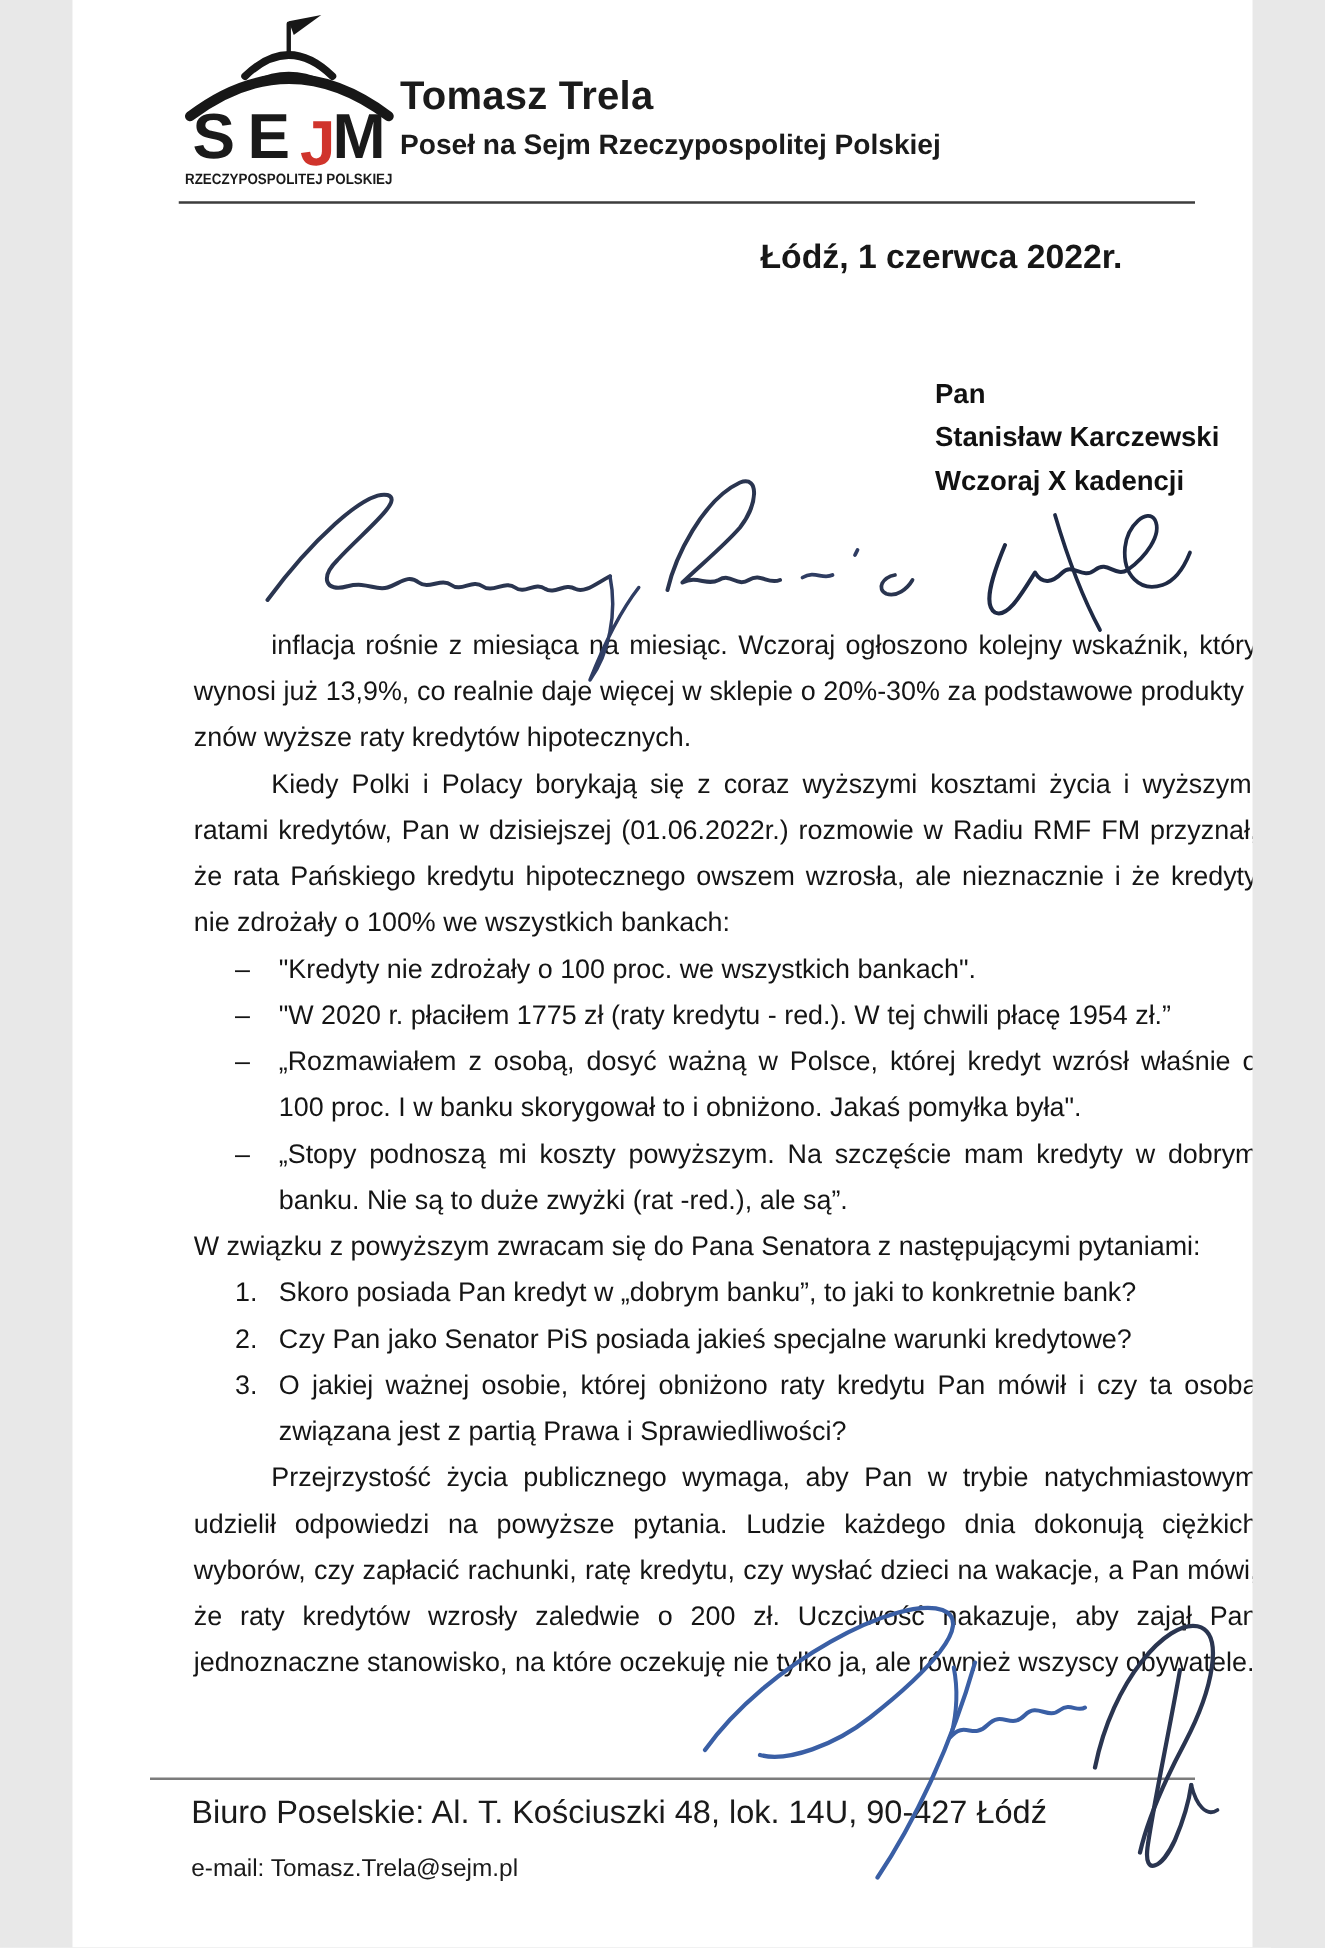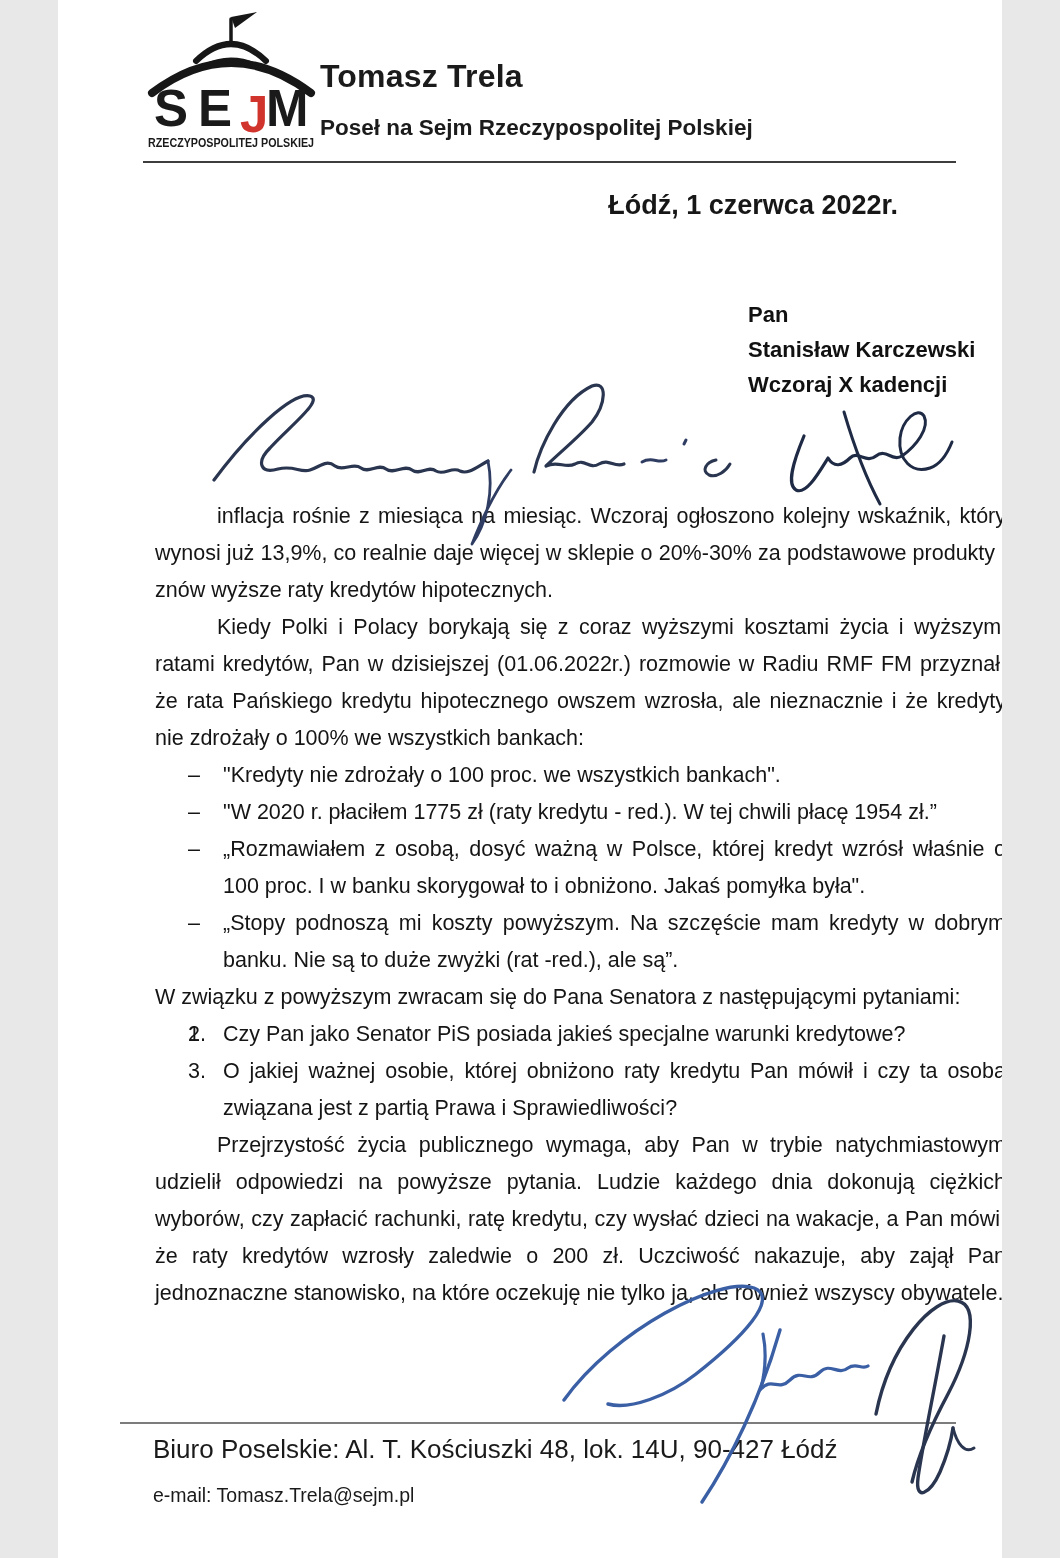--- a/index.html
+++ b/index.html
@@ -5,21 +5,21 @@
   html,body{margin:0;padding:0;background:#e8e8e8;}
   .page{
     position:relative;width:944px;height:1558px;margin:0 auto;
     background:#ffffff;overflow:hidden;
     font-family:"Liberation Sans",sans-serif;color:#141414;
   }
   
   .logo-svg{position:absolute;left:88px;top:8px;width:172px;height:142px;}
   .sender{position:absolute;left:262px;top:58px;}
   .sender .name{font-size:32px;font-weight:600;letter-spacing:.2px;color:#1b1b1b;}
-  .sender .role{font-size:22.5px;font-weight:600;margin-top:20px;color:#1b1b1b;}
+  .sender .role{font-size:22.5px;font-weight:600;margin-top:8px;color:#1b1b1b;}
   .header-rule{position:absolute;left:85px;right:46px;top:161px;height:2px;background:#3d3d3d;}
   
   .date-line{position:absolute;top:190px;right:104px;font-size:27px;font-weight:600;color:#171717;}
   .recipient{position:absolute;left:690px;top:297px;font-size:22px;font-weight:700;line-height:35px;color:#111;}
   
   .ink{position:absolute;pointer-events:none;z-index:5;}
   .ink-greeting{left:138px;top:376px;width:760px;height:175px;}
   .ink-signature{left:486px;top:1272px;width:480px;height:250px;}
   
   .body-text{
@@ -103,20 +103,21 @@
     </div>
     <div class="qitem">
       <span class="marker">–</span>
       <span>„Stopy podnoszą mi koszty powyższym. Na szczęście mam kredyty w dobrym banku. Nie są to duże zwyżki (rat -red.), ale są”.</span>
     </div>
 
     <p class="para no-indent">W związku z powyższym zwracam się do Pana Senatora z następującymi pytaniami:</p>
 
     <div class="nitem">
       <span class="marker">1.</span>
+      <span>Skoro posiada Pan kredyt w „dobrym banku”, to jaki to konkretnie bank?</span>
     </div>
     <div class="nitem">
       <span class="marker">2.</span>
       <span>Czy Pan jako Senator PiS posiada jakieś specjalne warunki kredytowe?</span>
     </div>
     <div class="nitem">
       <span class="marker">3.</span>
       <span>O jakiej ważnej osobie, której obniżono raty kredytu Pan mówił i czy ta osoba związana jest z partią Prawa i Sprawiedliwości?</span>
     </div>
 

